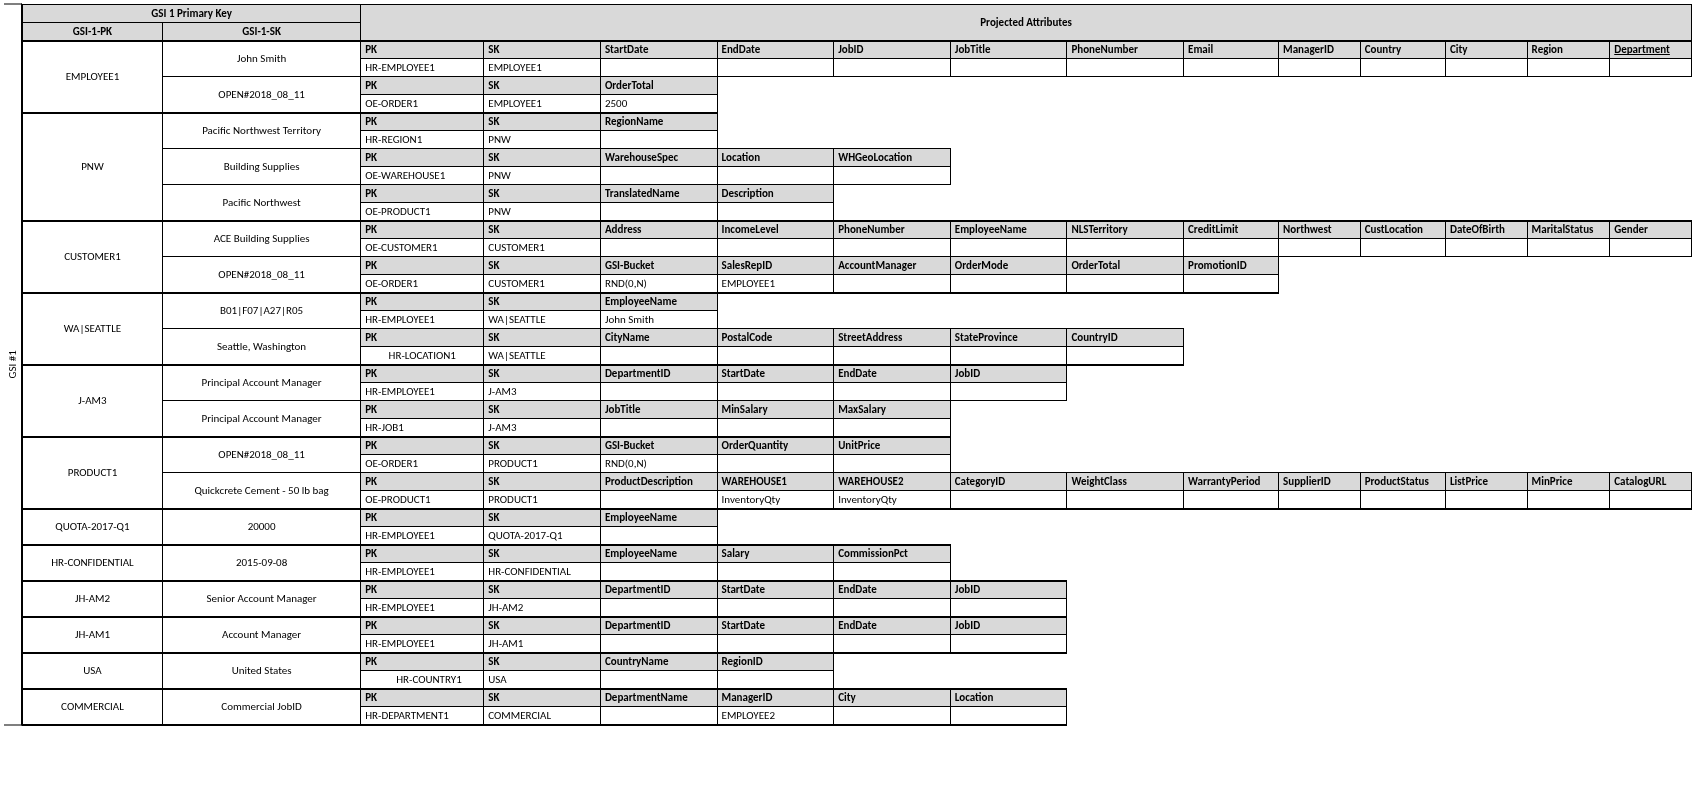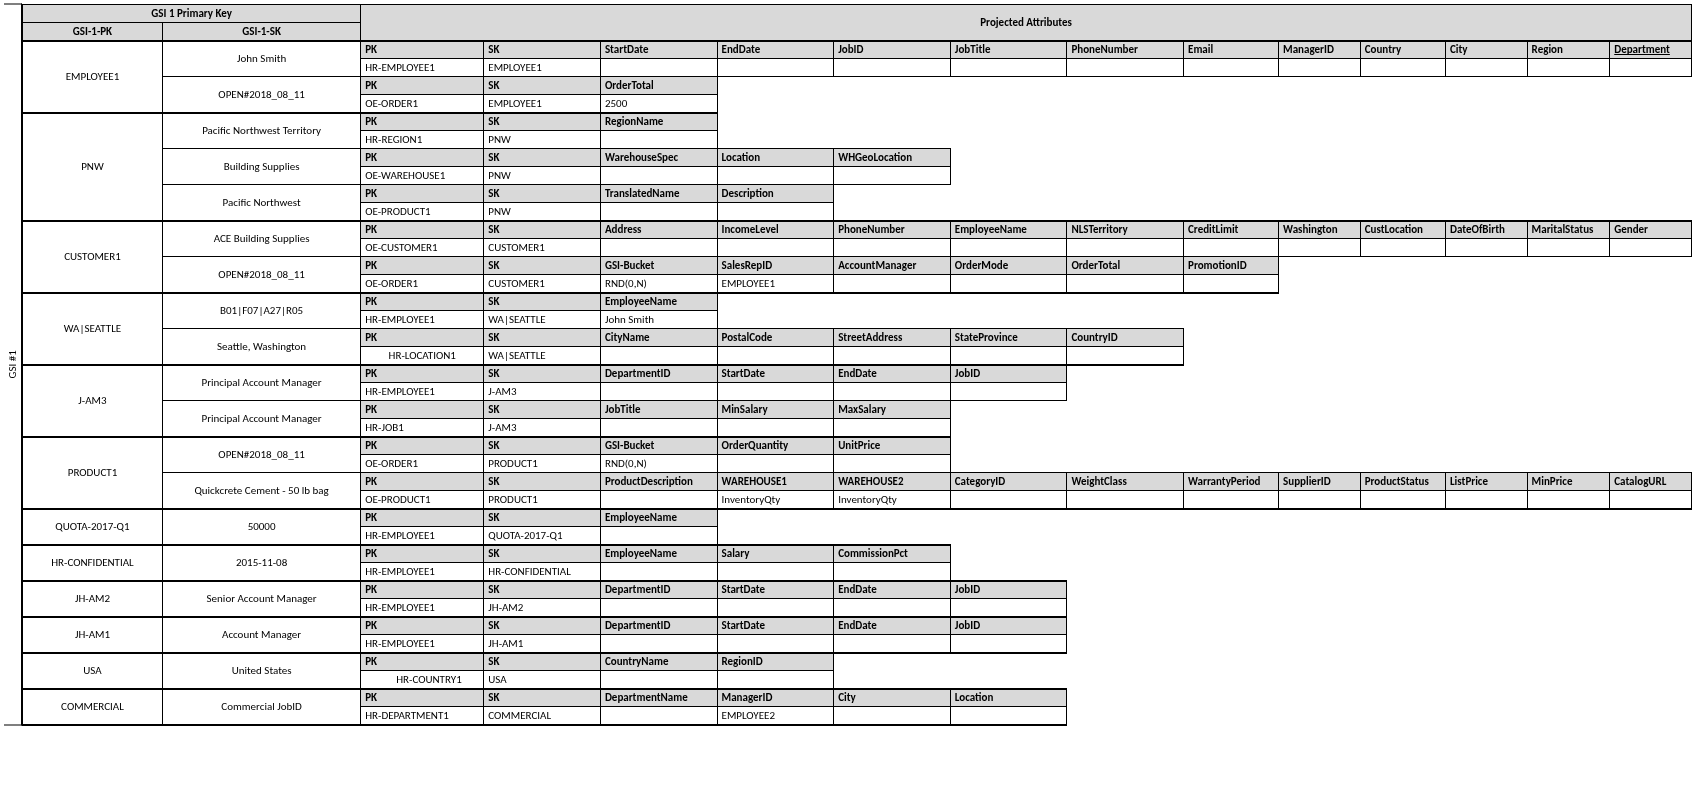--- a/index.html
+++ b/index.html
@@ -225,21 +225,21 @@
           <td class="pk-cell" rowspan="4" style="border-top: 2px solid rgb(0, 0, 0); border-bottom: 2px solid rgb(0, 0, 0);">CUSTOMER1</td>
           <td class="sk-cell" rowspan="2" style="border-top: 2px solid rgb(0, 0, 0);">ACE Building Supplies</td>
           <td class="attr-hdr col-a" style="border-top: 2px solid rgb(0, 0, 0);">PK</td>
           <td class="attr-hdr col-a" style="border-top: 2px solid rgb(0, 0, 0);">SK</td>
           <td class="attr-hdr col-a" style="border-top: 2px solid rgb(0, 0, 0);">Address</td>
           <td class="attr-hdr col-a" style="border-top: 2px solid rgb(0, 0, 0);">IncomeLevel</td>
           <td class="attr-hdr col-a" style="border-top: 2px solid rgb(0, 0, 0);">PhoneNumber</td>
           <td class="attr-hdr col-a" style="border-top: 2px solid rgb(0, 0, 0);">EmployeeName</td>
           <td class="attr-hdr col-a" style="border-top: 2px solid rgb(0, 0, 0);">NLSTerritory</td>
           <td class="attr-hdr col-a-narrow" style="border-top: 2px solid rgb(0, 0, 0);">CreditLimit</td>
-          <td class="attr-hdr col-a-narrow" style="border-top: 2px solid rgb(0, 0, 0);">Washington</td>
+          <td class="attr-hdr col-a-narrow" style="border-top: 2px solid rgb(0, 0, 0);">Northwest</td>
           <td class="attr-hdr col-a-narrow" style="border-top: 2px solid rgb(0, 0, 0);">CustLocation</td>
           <td class="attr-hdr col-a-narrow" style="border-top: 2px solid rgb(0, 0, 0);">DateOfBirth</td>
           <td class="attr-hdr col-a-narrow" style="border-top: 2px solid rgb(0, 0, 0);">MaritalStatus</td>
           <td class="attr-hdr col-a-narrow" style="border-top: 2px solid rgb(0, 0, 0);">Gender</td>
         </tr>
         <tr>
           <td class="attr-val col-a">OE-CUSTOMER1</td>
           <td class="attr-val col-a">CUSTOMER1</td>
           <td class="attr-val col-a"></td>
           <td class="attr-val col-a"></td>
@@ -468,21 +468,21 @@
           <td class="attr-val col-a" style="border-bottom: 2px solid rgb(0, 0, 0);"></td>
           <td class="attr-val col-a-narrow" style="border-bottom: 2px solid rgb(0, 0, 0);"></td>
           <td class="attr-val col-a-narrow" style="border-bottom: 2px solid rgb(0, 0, 0);"></td>
           <td class="attr-val col-a-narrow" style="border-bottom: 2px solid rgb(0, 0, 0);"></td>
           <td class="attr-val col-a-narrow" style="border-bottom: 2px solid rgb(0, 0, 0);"></td>
           <td class="attr-val col-a-narrow" style="border-bottom: 2px solid rgb(0, 0, 0);"></td>
           <td class="attr-val col-a-narrow" style="border-bottom: 2px solid rgb(0, 0, 0);"></td>
         </tr>
         <tr>
           <td class="pk-cell" rowspan="2" style="border-top: 2px solid rgb(0, 0, 0); border-bottom: 2px solid rgb(0, 0, 0);">QUOTA-2017-Q1</td>
-          <td class="sk-cell" rowspan="2" style="border-top: 2px solid rgb(0, 0, 0); border-bottom: 2px solid rgb(0, 0, 0);">50000</td>
+          <td class="sk-cell" rowspan="2" style="border-top: 2px solid rgb(0, 0, 0); border-bottom: 2px solid rgb(0, 0, 0);">20000</td>
           <td class="attr-hdr col-a" style="border-top: 2px solid rgb(0, 0, 0);">PK</td>
           <td class="attr-hdr col-a" style="border-top: 2px solid rgb(0, 0, 0);">SK</td>
           <td class="attr-hdr col-a" style="border-top: 2px solid rgb(0, 0, 0);">EmployeeName</td>
           <td class="noborder"></td>
           <td class="noborder"></td>
           <td class="noborder"></td>
           <td class="noborder"></td>
           <td class="noborder"></td>
           <td class="noborder"></td>
           <td class="noborder"></td>
@@ -500,21 +500,21 @@
           <td class="noborder"></td>
           <td class="noborder"></td>
           <td class="noborder"></td>
           <td class="noborder"></td>
           <td class="noborder"></td>
           <td class="noborder"></td>
           <td class="noborder"></td>
         </tr>
         <tr>
           <td class="pk-cell" rowspan="2" style="border-top: 2px solid rgb(0, 0, 0); border-bottom: 2px solid rgb(0, 0, 0);">HR-CONFIDENTIAL</td>
-          <td class="sk-cell" rowspan="2" style="border-top: 2px solid rgb(0, 0, 0); border-bottom: 2px solid rgb(0, 0, 0);">2015-11-08</td>
+          <td class="sk-cell" rowspan="2" style="border-top: 2px solid rgb(0, 0, 0); border-bottom: 2px solid rgb(0, 0, 0);">2015-09-08</td>
           <td class="attr-hdr col-a" style="border-top: 2px solid rgb(0, 0, 0);">PK</td>
           <td class="attr-hdr col-a" style="border-top: 2px solid rgb(0, 0, 0);">SK</td>
           <td class="attr-hdr col-a" style="border-top: 2px solid rgb(0, 0, 0);">EmployeeName</td>
           <td class="attr-hdr col-a" style="border-top: 2px solid rgb(0, 0, 0);">Salary</td>
           <td class="attr-hdr col-a" style="border-top: 2px solid rgb(0, 0, 0);">CommissionPct</td>
           <td class="noborder"></td>
           <td class="noborder"></td>
           <td class="noborder"></td>
           <td class="noborder"></td>
           <td class="noborder"></td>

